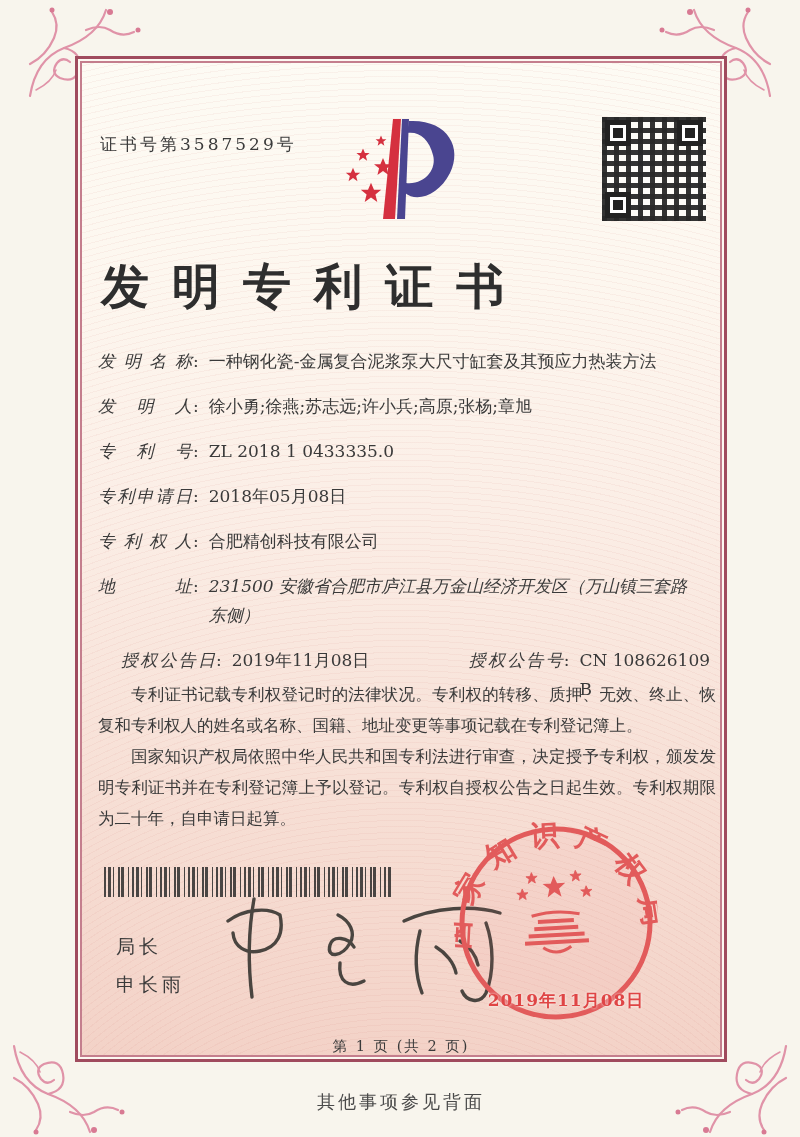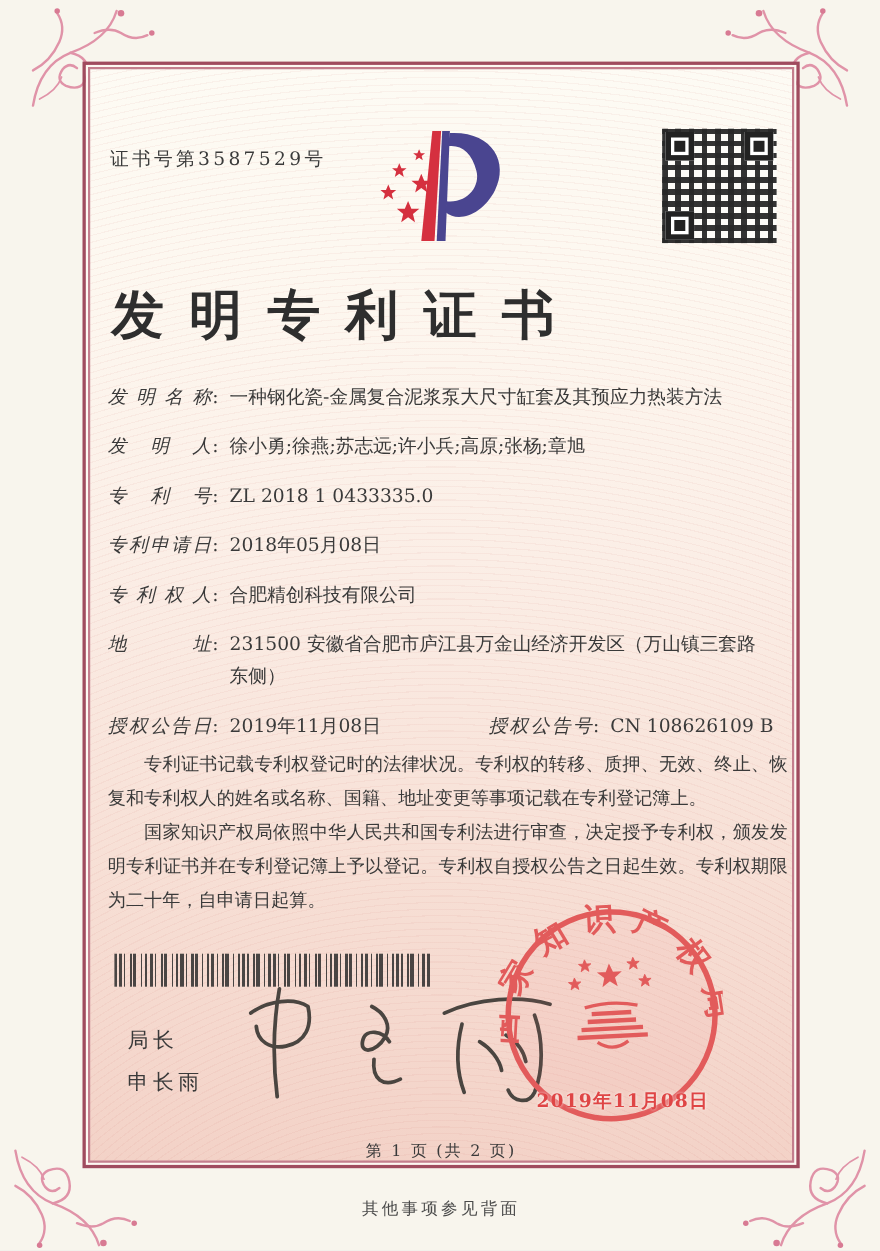--- a/index.html
+++ b/index.html
@@ -43,21 +43,21 @@
     font-size:48px; font-weight:700; color:#2e2e2e;
     letter-spacing:.48em; text-indent:.48em;
   }
 
   .fields { position:absolute; left:20px; top:288px; width:614px; color:#3a3a3a; }
   .frow { display:flex; align-items:flex-start; margin-bottom:16px; font-size:17px; line-height:29px; }
   .flabel { display:inline-block; width:94px; flex:0 0 94px; text-align:justify; text-align-last:justify;font-style:italic; }
   .fcolon { flex:0 0 auto; margin:0 10px 0 1px; }
   .fvalue { flex:1 1 auto; }
   .frow-double { display:flex; }
-  .frow-double .half { display:flex; font-size:17px; line-height:29px; }
+  .frow-double .half { display:flex; font-size:17px; line-height:29px;margin-left:23px; }
   .frow-double .half.left  { width:346px; }
 
   .paras { position:absolute; left:20px; top:620px; width:618px; color:#3a3a3a;
            font-size:16.5px; line-height:31px; text-align:justify; }
   .paras p { text-indent:2em; }
 
   .barcode {
     position:absolute; left:26px; top:808px; width:288px; height:30px;
     background:repeating-linear-gradient(90deg,
       #2b2b2b 0 2px, transparent 2px 4px,
@@ -74,21 +74,21 @@
 
   .seal { position:absolute; left:376px; top:762px; width:204px; height:204px; transform:rotate(-3deg); }
   .seal-date { position:absolute; left:398px; top:930px; width:180px; text-align:center;
                color:#df4545; font-size:17px; font-weight:700; letter-spacing:1px;
                text-shadow:0 0 3px rgba(255,255,255,.9); }
 
   .page-no { position:absolute; left:0; right:0; top:978px; text-align:center;
              font-size:14.5px; color:#3a3a3a; letter-spacing:2px; }
 
   .back-note { position:absolute; left:75px; width:652px; top:1090px; text-align:center;
-               font-size:15px; color:#4a4a4a; letter-spacing:3px; }
+               font-size:18px; color:#4a4a4a; letter-spacing:3px; }
 </style>
 </head>
 <body>
 
 <div class="page">
 
   <div class="corner-orn orn-tl">
     <svg width="150" height="96" viewBox="0 0 150 96" fill="none" stroke="#e093a8" stroke-width="2.2" stroke-linecap="round">
       <path d="M4,92 Q10,55 38,44 Q72,32 80,6"></path>
       <path d="M38,44 Q56,48 53,64 Q50,80 34,74 Q24,69 31,59 Q37,52 44,58"></path>
@@ -187,21 +187,21 @@
         <span class="fvalue">2018年05月08日</span>
       </div>
       <div class="frow">
         <span class="flabel">专利权人</span>
           <span class="fcolon">:</span>
         <span class="fvalue">合肥精创科技有限公司</span>
       </div>
       <div class="frow">
         <span class="flabel">地址</span>
           <span class="fcolon">:</span>
-        <span class="fvalue" style="width:480px;flex:0 0 480px;">231500 安徽省合肥市庐江县万金山经济开发区（万山镇三套路东侧）</span>
+        <span class="fvalue" style="width:480px;flex:0 0 480px;font-style:italic;">231500 安徽省合肥市庐江县万金山经济开发区（万山镇三套路东侧）</span>
       </div>
       <div class="frow-double">
         <div class="half left">
           <span class="flabel">授权公告日</span>
             <span class="fcolon">:</span>
           <span class="fvalue">2019年11月08日</span>
         </div>
         <div class="half">
           <span class="flabel">授权公告号</span>
             <span class="fcolon">:</span>

